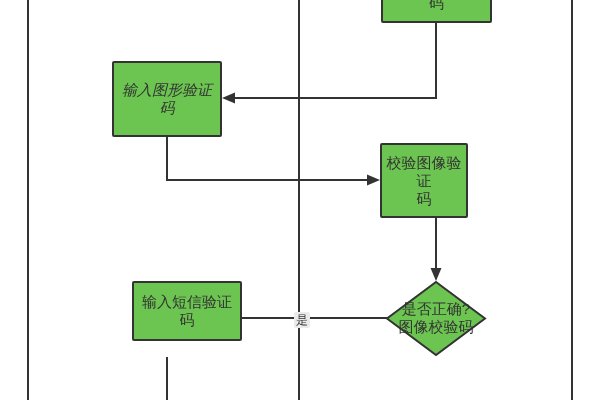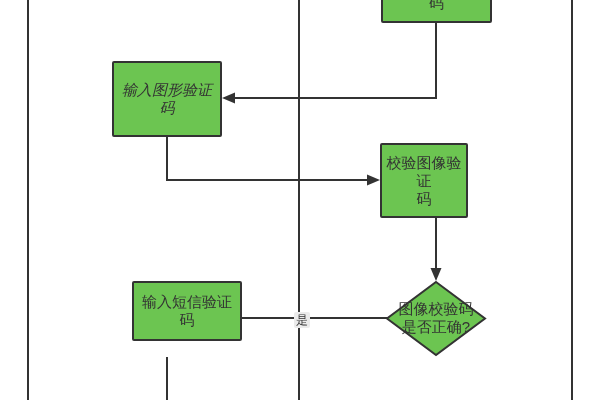--- a/index.html
+++ b/index.html
@@ -149,22 +149,22 @@
     <span>输入图形验证</span>
     <span>码</span>
   </div>
 
   <div class="node node-verify-image">
     <span>校验图像验证</span>
     <span>码</span>
   </div>
 
   <div class="diamond-text">
+    <span>是否正确?</span>
     <span>图像校验码</span>
-    <span>是否正确?</span>
   </div>
 
   <div class="node node-input-sms">
     <span>输入短信验证</span>
     <span>码</span>
   </div>
 
   <div class="edge-label">是</div>
 
 </div>

